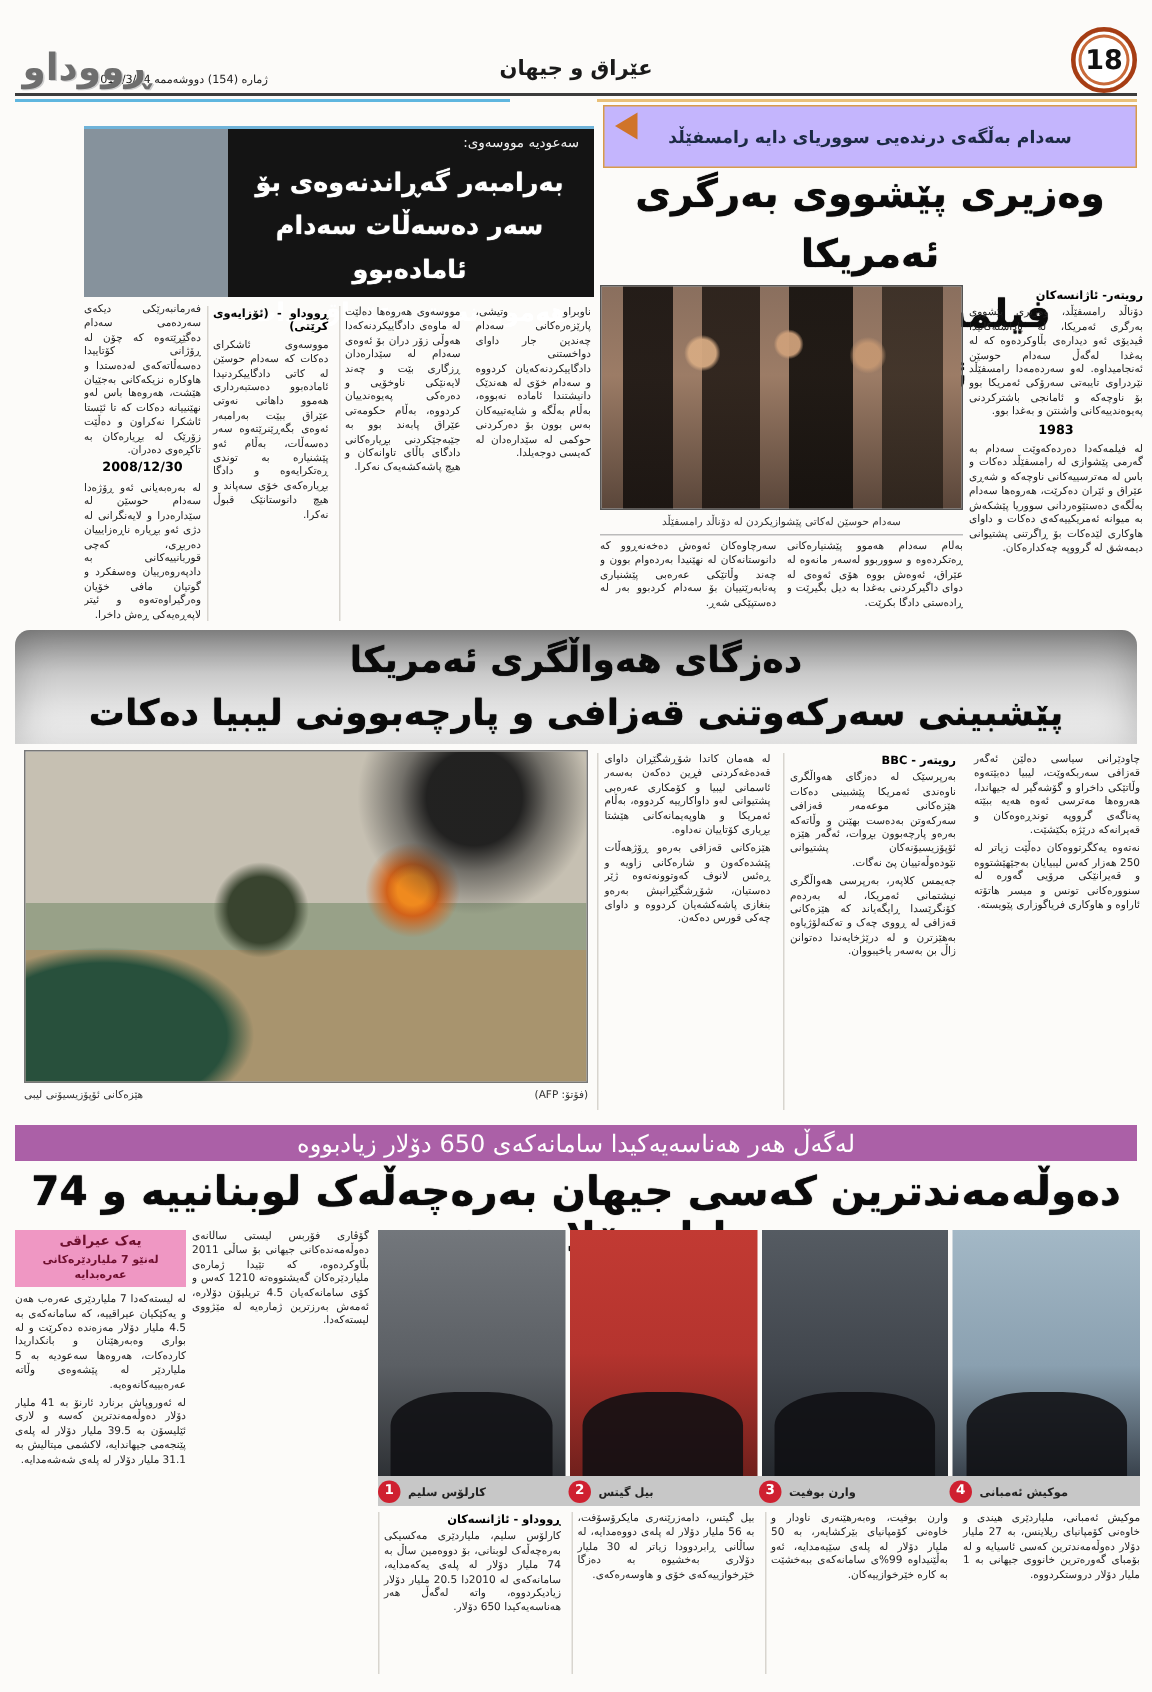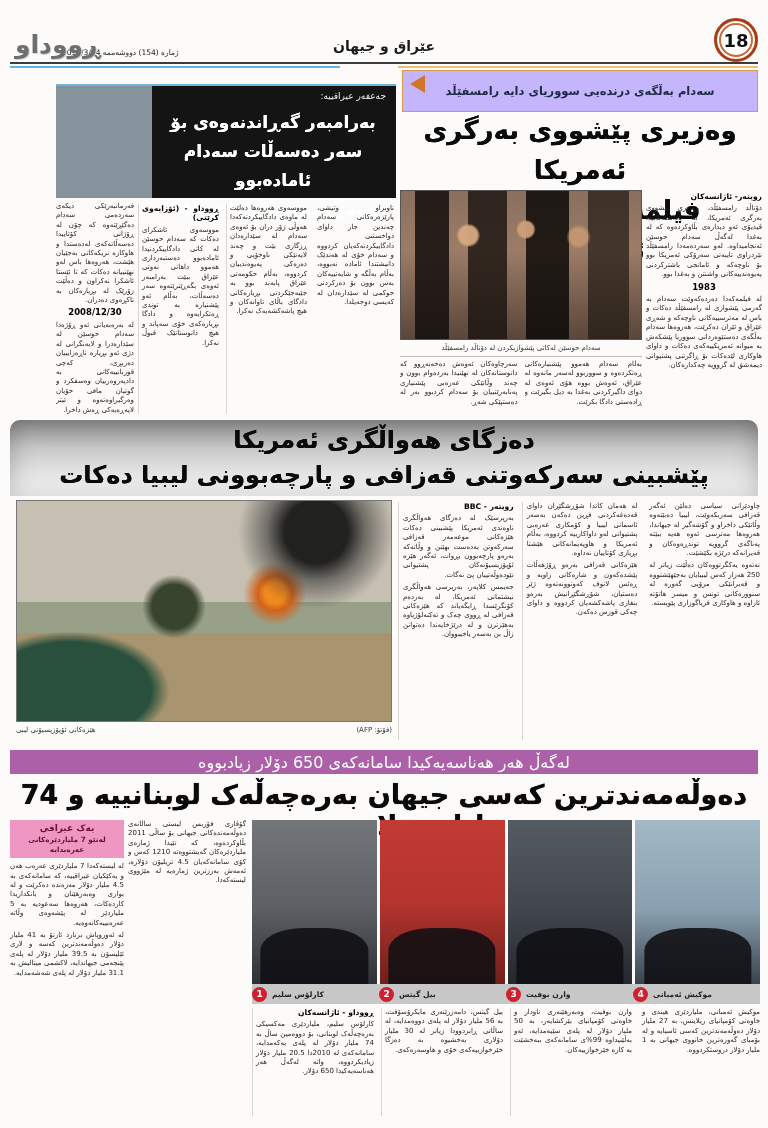--- a/index.html
+++ b/index.html
@@ -146,21 +146,21 @@
   <div class="top-banner">
     <span class="tri"></span>
     <span>سەدام بەڵگەی درندەیی سووریای دایە رامسفێڵد</span>
   </div>
   <div class="saddam-headline">
     <div>وەزیری پێشووی بەرگری ئەمریکا</div>
     <div>فیلمەکەی سەدامی ئاشکراکرد</div>
   </div>
   <div class="black-box">
     <div class="bb-photo"></div>
-    <div class="bb-kicker">جەعفەر عیراقییە:</div>
+    <div class="bb-kicker">سەعودیە مووسەوی:</div>
     <div class="bb-head">
       <div>بەرامبەر گەڕاندنەوەی بۆ</div>
       <div>سەر دەسەڵات سەدام ئامادەبوو</div>
       <div>هەموو نەوتی عێراق بدات</div>
     </div>
   </div>
 
   <div class="col saddam-farleft">
     <p>فەرمانبەرێکی دیکەی سەردەمی سەدام دەگێڕێتەوە کە چۆن لە ڕۆژانی کۆتاییدا دەسەڵاتەکەی لەدەستدا و هاوکارە نزیکەکانی بەجێیان هێشت، هەروەها باس لەو نهێنییانە دەکات کە تا ئێستا ئاشکرا نەکراون و دەڵێت زۆرێک لە بڕیارەکان بە تاکڕەوی دەدران.</p>
     <p class="boldline">2008/12/30</p>
@@ -203,27 +203,27 @@
     <div class="l1">دەزگای هەواڵگری ئەمریکا</div>
     <div class="l2">پێشبینی سەرکەوتنی قەزافی و پارچەبوونی لیبیا دەکات</div>
   </div>
   <div class="libya-photo"></div>
   <div class="libya-capline">
     <span>هێزەکانی ئۆپۆزیسیۆنی لیبی</span>
     <span>(فۆتۆ: AFP)</span>
   </div>
   <div class="libya-cols">
     <div class="col">
+      <p>لە هەمان کاتدا شۆڕشگێڕان داوای قەدەغەکردنی فڕین دەکەن بەسەر ئاسمانی لیبیا و کۆمکاری عەرەبی پشتیوانی لەو داواکارییە کردووە، بەڵام ئەمریکا و هاوپەیمانەکانی هێشتا بڕیاری کۆتاییان نەداوە.</p>
+      <p>هێزەکانی قەزافی بەرەو ڕۆژهەڵات پێشدەکەون و شارەکانی زاویە و ڕەئس لانوف کەوتوونەتەوە ژێر دەستیان، شۆڕشگێڕانیش بەرەو بنغازی پاشەکشەیان کردووە و داوای چەکی قورس دەکەن.</p>
+    </div>
+    <div class="col">
       <p class="byline">رویتەر - BBC</p>
       <p>بەرپرسێک لە دەزگای هەواڵگری ناوەندی ئەمریکا پێشبینی دەکات هێزەکانی موعەمەر قەزافی سەرکەوتن بەدەست بهێنن و وڵاتەکە بەرەو پارچەبوون بڕوات، ئەگەر هێزە ئۆپۆزیسیۆنەکان پشتیوانی نێودەوڵەتییان پێ نەگات.</p>
       <p>جەیمس کلاپەر، بەرپرسی هەواڵگری نیشتمانی ئەمریکا، لە بەردەم کۆنگرێسدا ڕایگەیاند کە هێزەکانی قەزافی لە ڕووی چەک و تەکنەلۆژیاوە بەهێزترن و لە درێژخایەندا دەتوانن زاڵ بن بەسەر یاخیبووان.</p>
-    </div>
-    <div class="col">
-      <p>لە هەمان کاتدا شۆڕشگێڕان داوای قەدەغەکردنی فڕین دەکەن بەسەر ئاسمانی لیبیا و کۆمکاری عەرەبی پشتیوانی لەو داواکارییە کردووە، بەڵام ئەمریکا و هاوپەیمانەکانی هێشتا بڕیاری کۆتاییان نەداوە.</p>
-      <p>هێزەکانی قەزافی بەرەو ڕۆژهەڵات پێشدەکەون و شارەکانی زاویە و ڕەئس لانوف کەوتوونەتەوە ژێر دەستیان، شۆڕشگێڕانیش بەرەو بنغازی پاشەکشەیان کردووە و داوای چەکی قورس دەکەن.</p>
     </div>
     <div class="col">
       <p>چاودێرانی سیاسی دەڵێن ئەگەر قەزافی سەربکەوێت، لیبیا دەبێتەوە وڵاتێکی داخراو و گۆشەگیر لە جیهاندا، هەروەها مەترسی ئەوە هەیە ببێتە پەناگەی گرووپە توندڕەوەکان و قەیرانەکە درێژە بکێشێت.</p>
       <p>نەتەوە یەکگرتووەکان دەڵێت زیاتر لە 250 هەزار کەس لیبیایان بەجێهێشتووە و قەیرانێکی مرۆیی گەورە لە سنوورەکانی تونس و میسر هاتۆتە ئاراوە و هاوکاری فریاگوزاری پێویستە.</p>
     </div>
   </div>
 
   <div class="pink-banner">
     <span>لەگەڵ هەر هەناسەیەکیدا سامانەکەی 650 دۆلار زیادبووە</span>
   </div>

